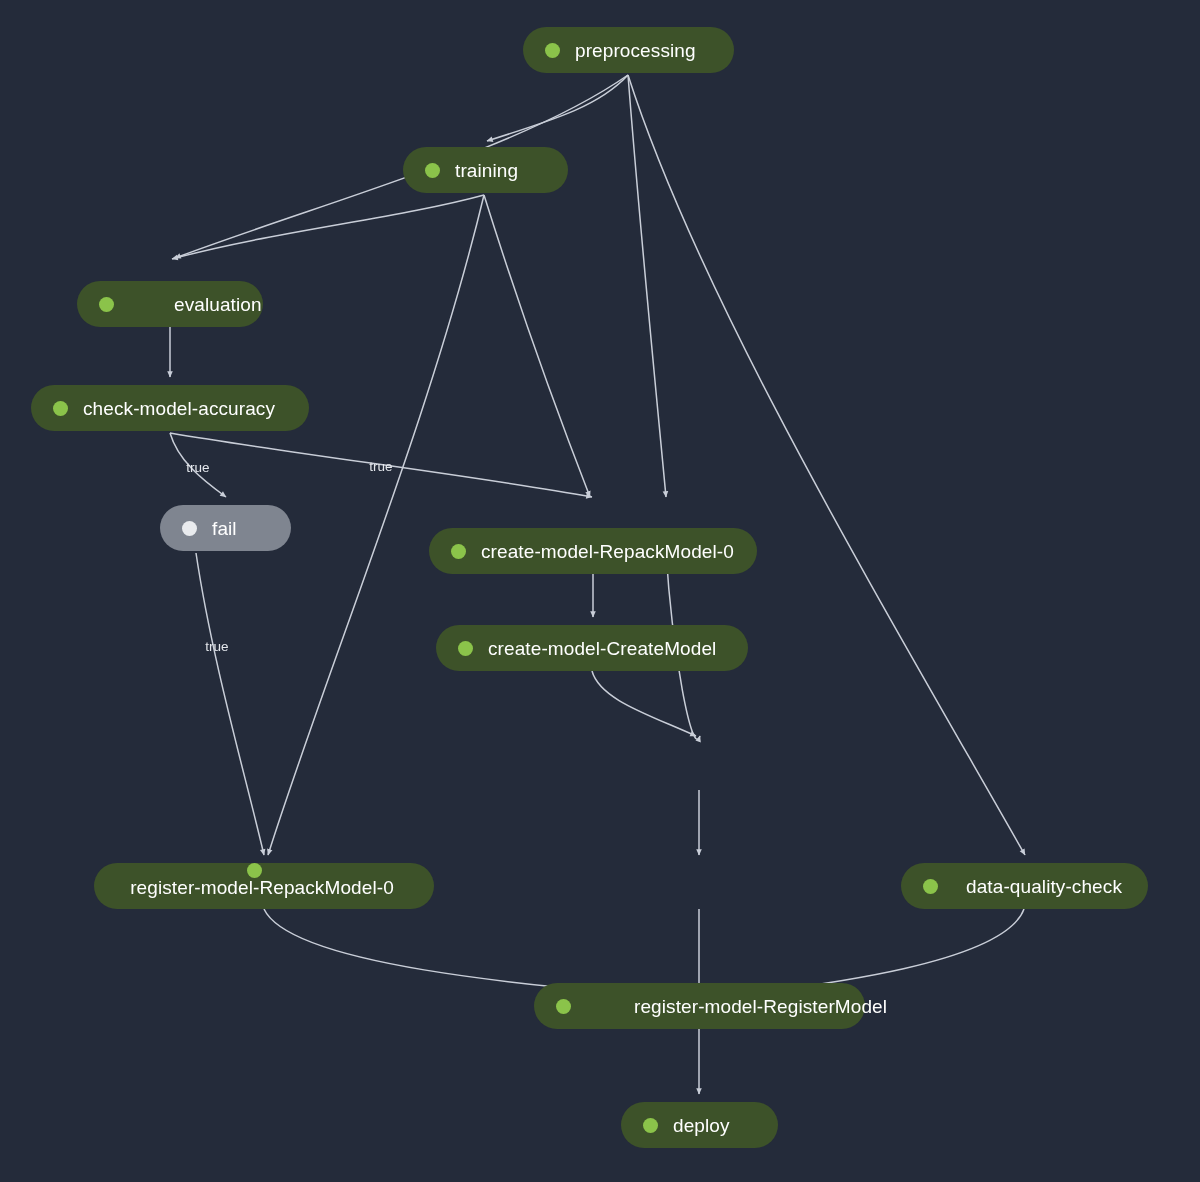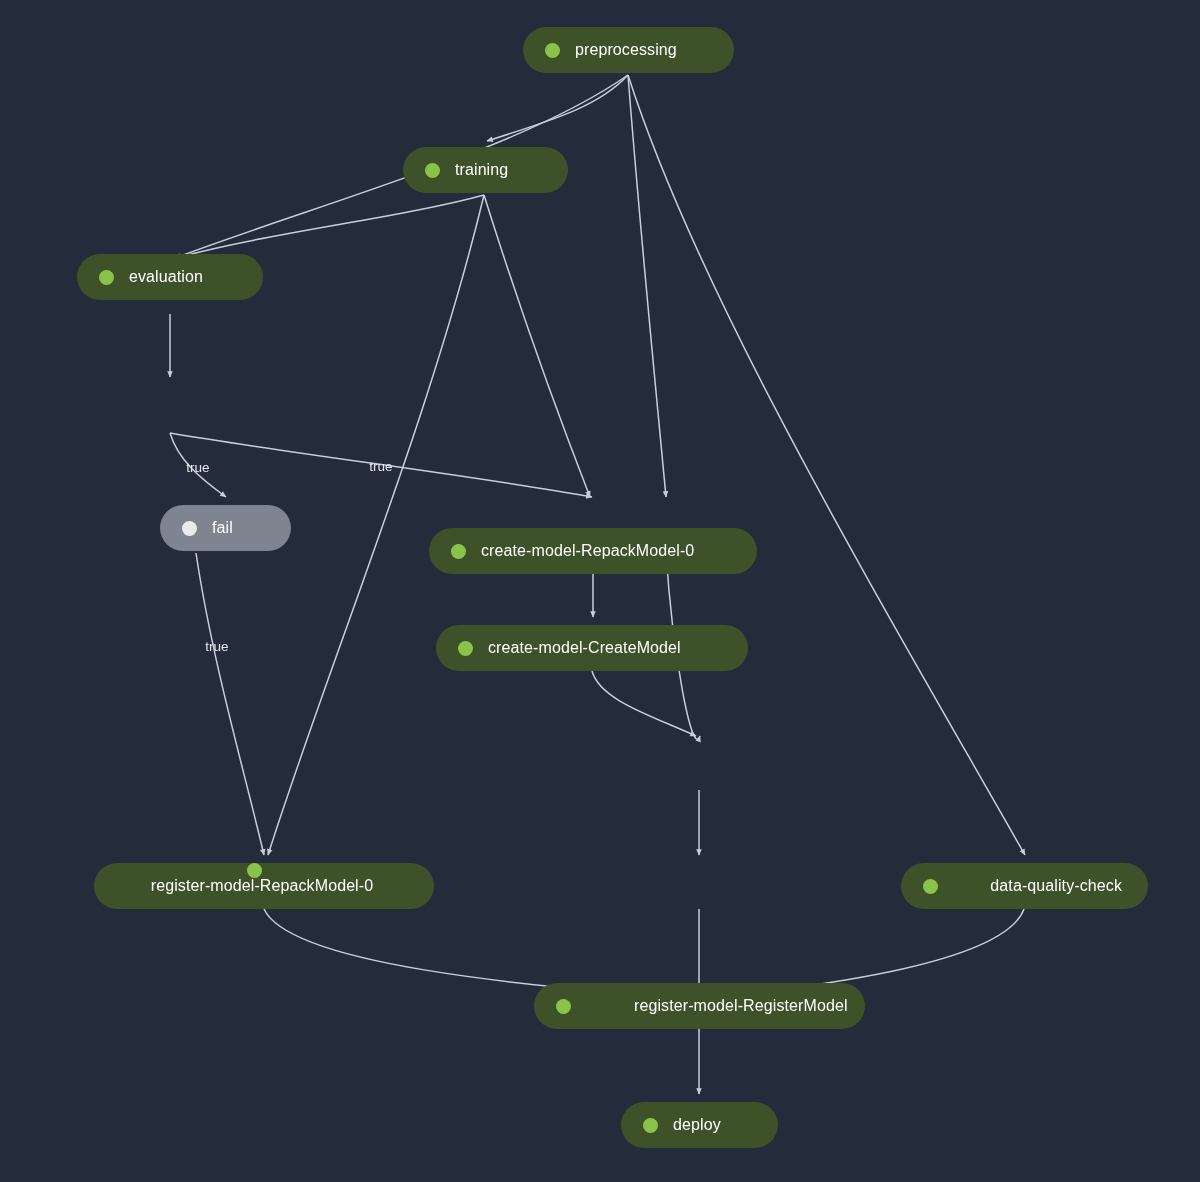--- a/index.html
+++ b/index.html
@@ -57,21 +57,21 @@
     border-radius: 50%;
     background: #8bc34a;
     flex: 0 0 auto;
     margin-right: 15px;
   }
   .node.status-gray .node-dot {
     background: #e9ebee;
   }
   .node-label {
     color: #ffffff;
-    font-size: 16px;
+    font-size: 19px;
     letter-spacing: 0.1px;
     line-height: 1;
   }
   .edge-label {
     position: absolute;
     color: #e4e7ec;
     font-size: 13.5px;
     line-height: 1;
     transform: translate(-50%, -50%);
     white-space: nowrap;
@@ -117,23 +117,27 @@
       <div class="edge-label" style="left: 381px; top: 467px;">true</div>
       <div class="edge-label" style="left: 217px; top: 647px;">true</div>
       <div class="node" style="left: 523px; top: 27px; width: 211px;">
         <span class="node-dot"></span>
         <span class="node-label">preprocessing</span>
       </div>
       <div class="node" style="left: 403px; top: 147px; width: 165px;">
         <span class="node-dot"></span>
         <span class="node-label">training</span>
       </div>
-      <div class="node" style="left: 77px; top: 254px; width: 186px;">
+      <div class="node" style="left: 77px; top: 281px; width: 186px; gap: 45px;">
         <span class="node-dot"></span>
         <span class="node-label">evaluation</span>
+      </div>
+      <div class="node" style="left: 31px; top: 385px; width: 278px;">
+        <span class="node-dot"></span>
+        <span class="node-label">check-model-accuracy</span>
       </div>
       <div class="node status-gray" style="left: 160px; top: 505px; width: 131px;">
         <span class="node-dot"></span>
         <span class="node-label">fail</span>
       </div>
       <div class="node" style="left: 429px; top: 528px; width: 328px; text-align: right;">
         <span class="node-dot"></span>
         <span class="node-label">create-model-RepackModel-0</span>
       </div>
       <div class="node" style="left: 436px; top: 625px; width: 312px;">

